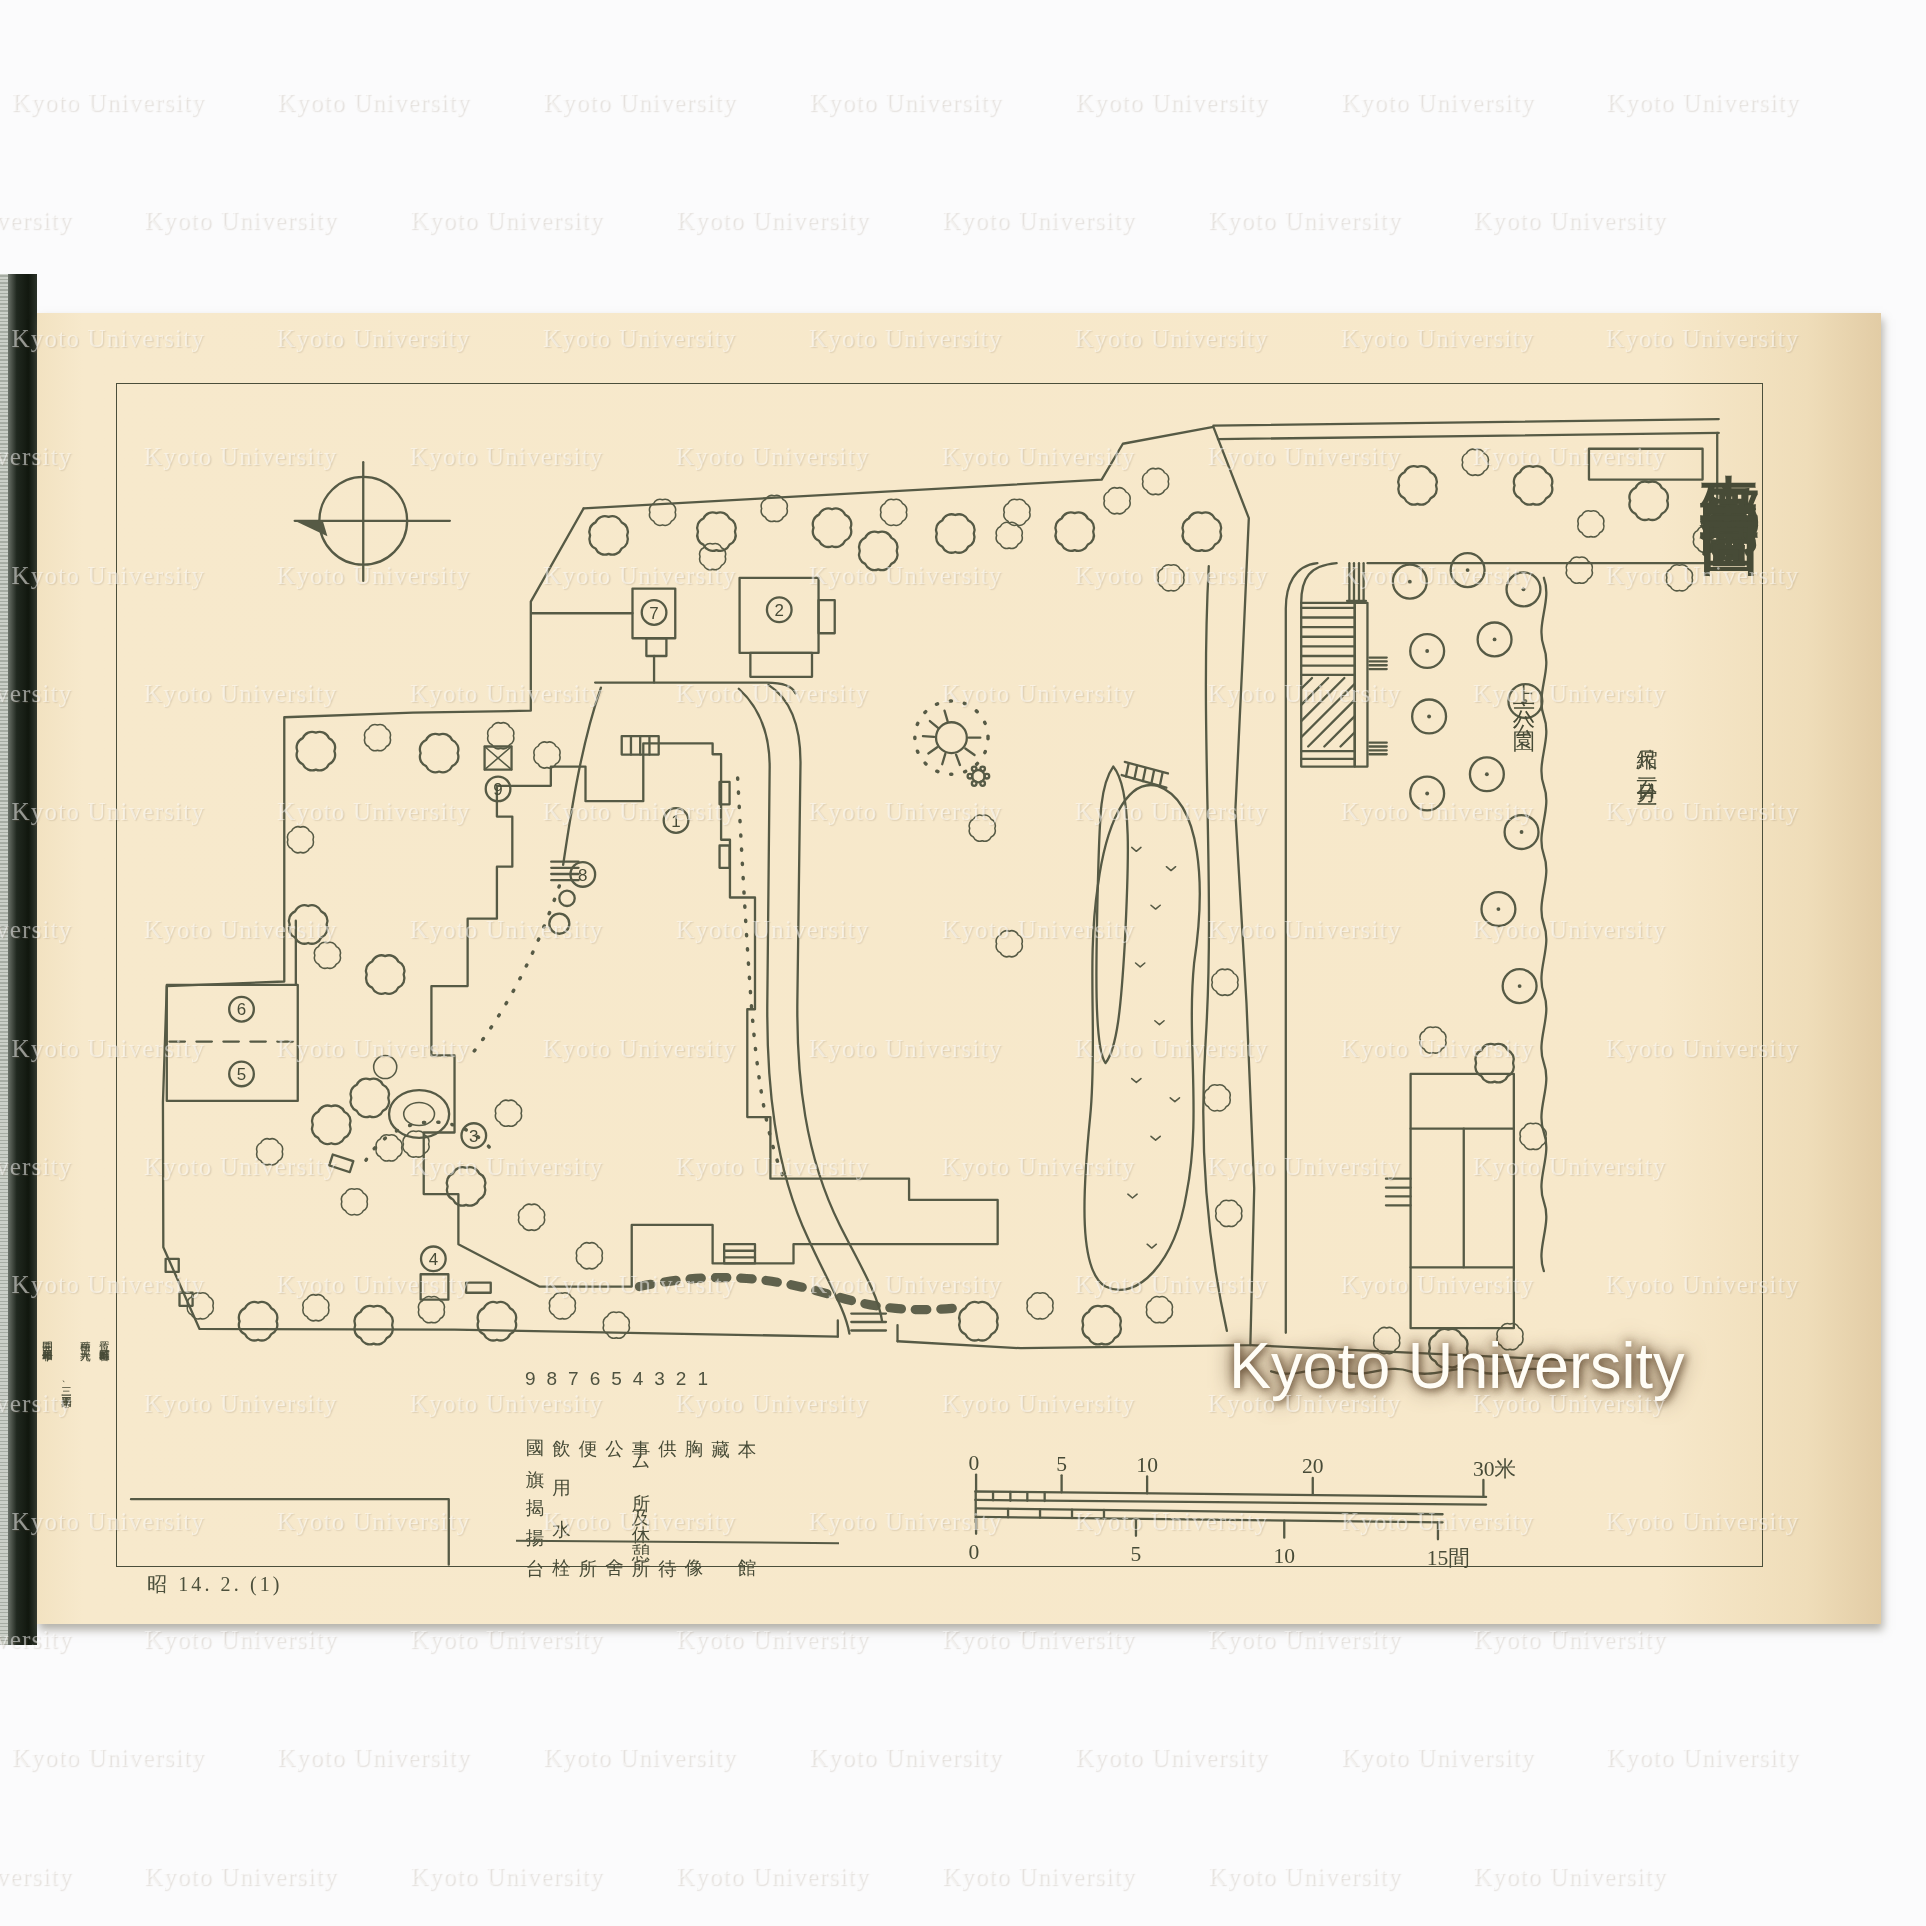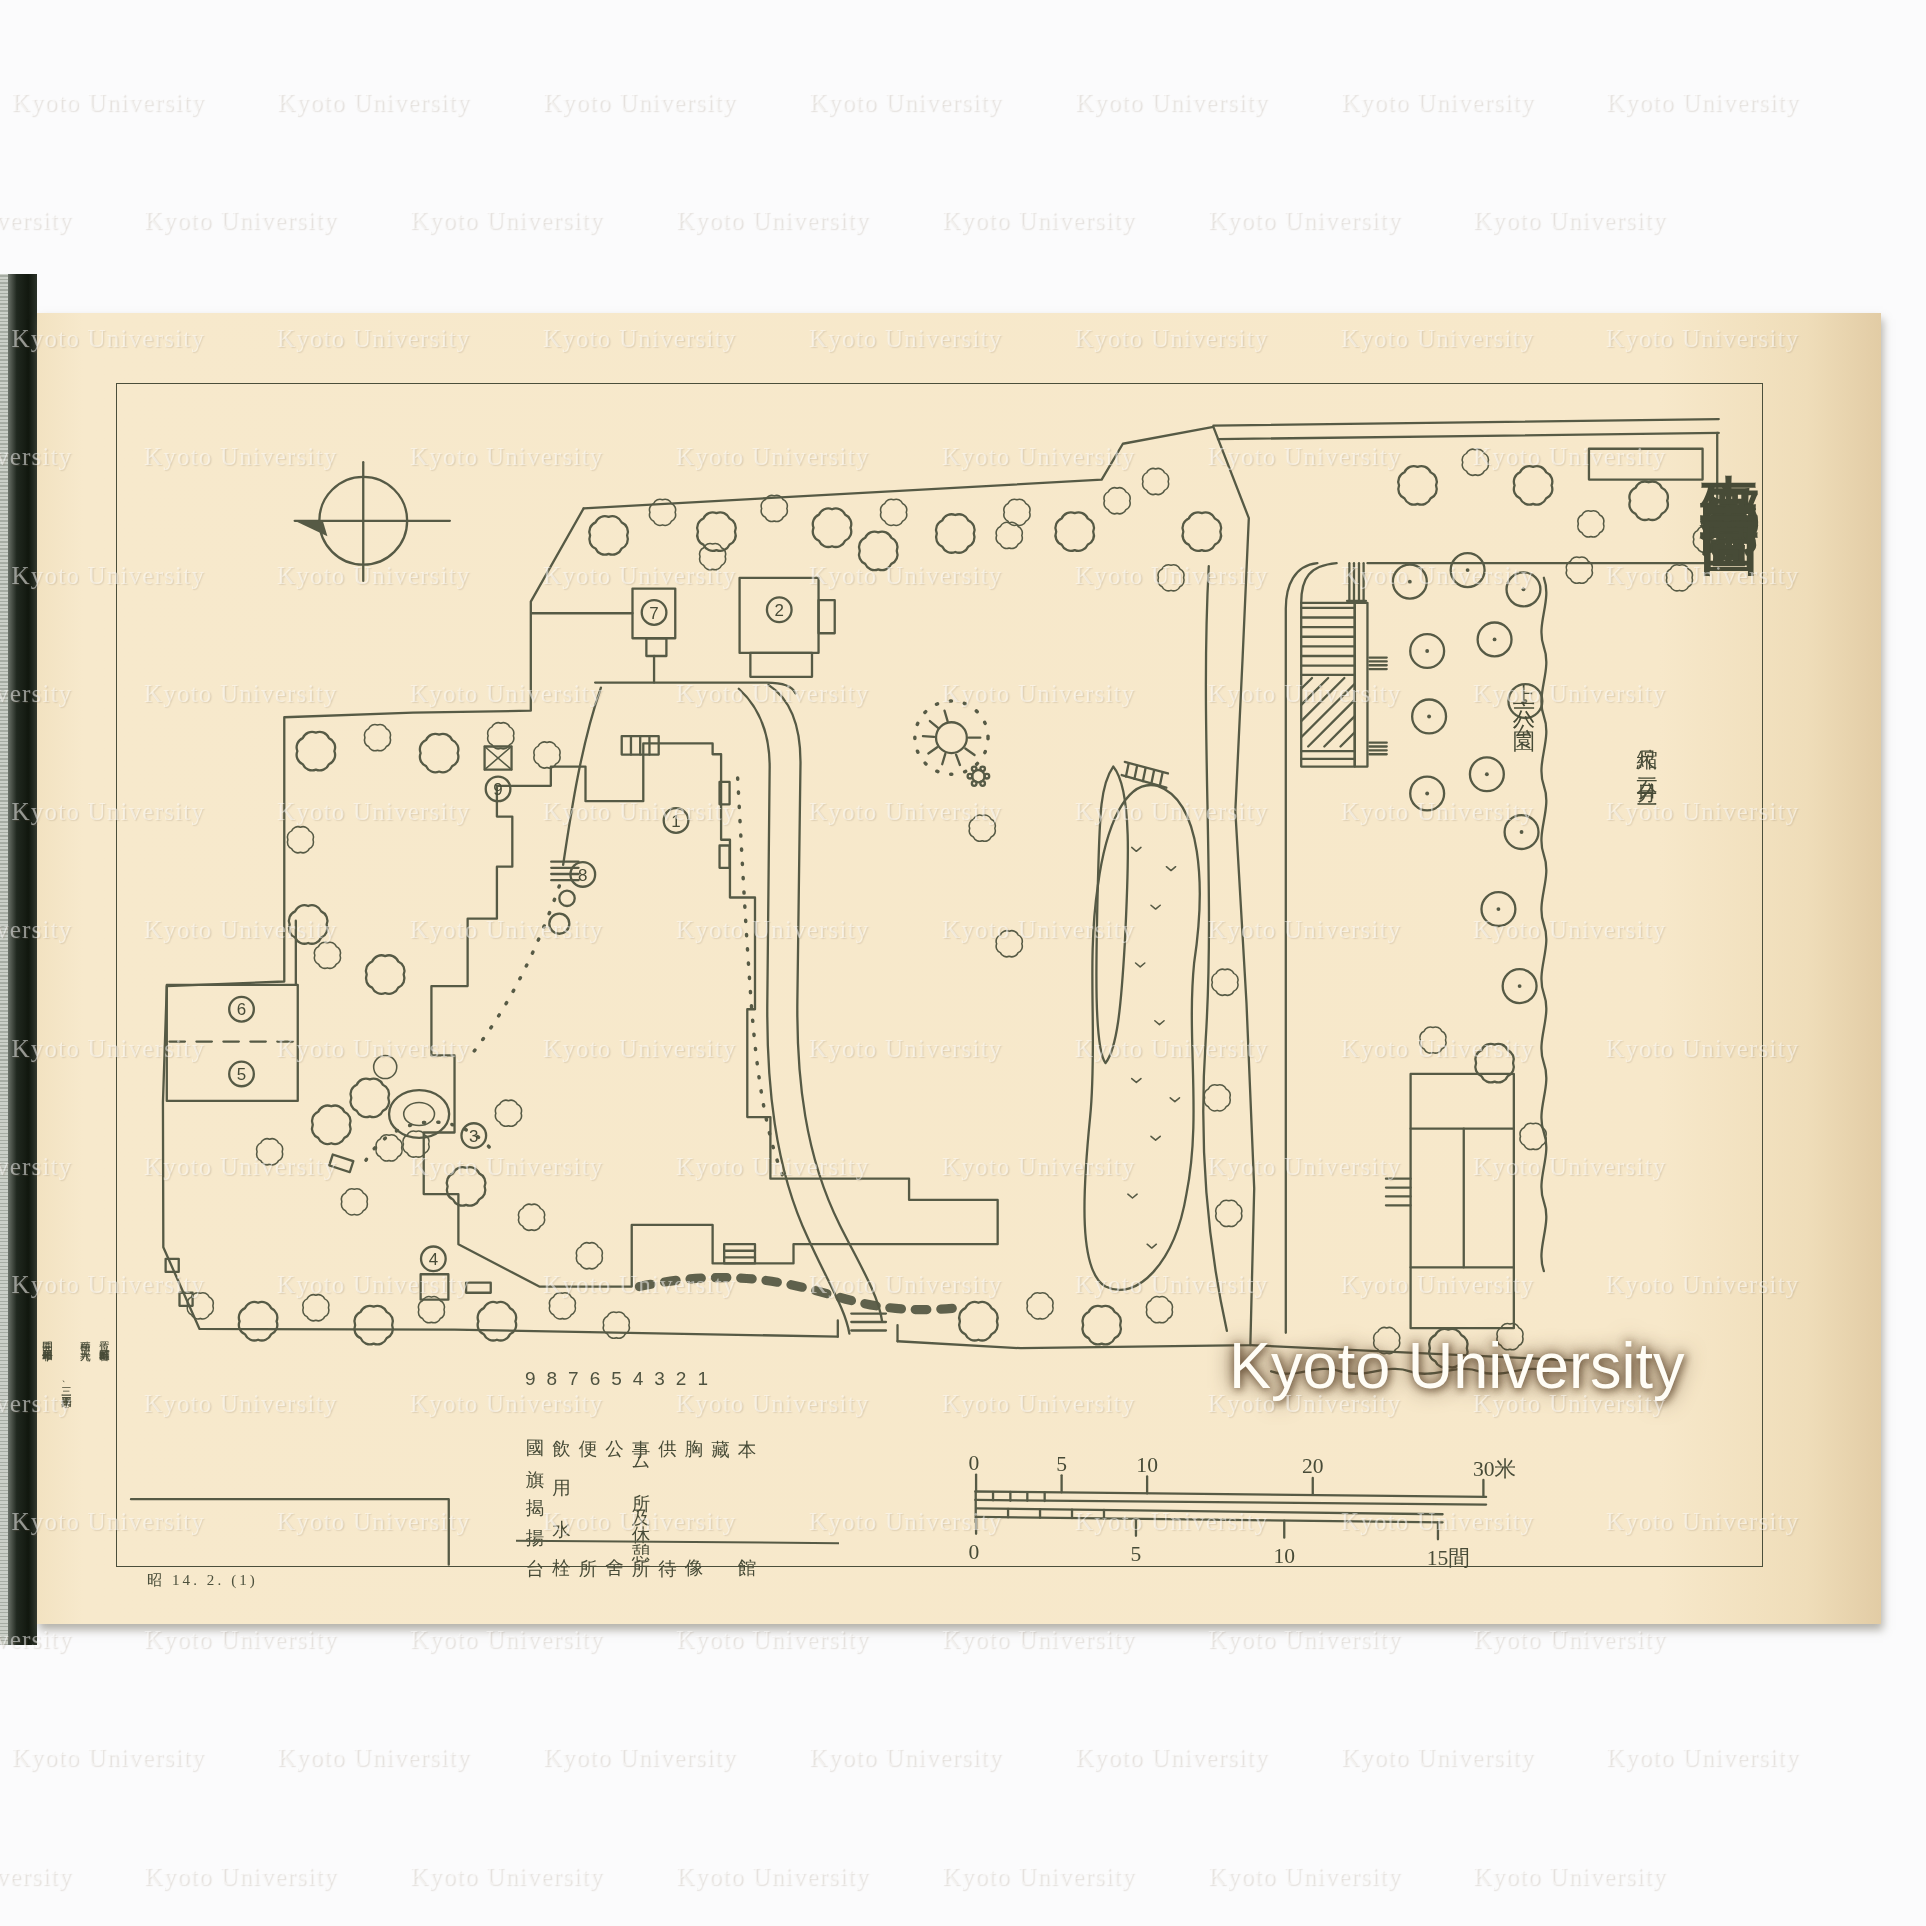--- a/index.html
+++ b/index.html
@@ -22,21 +22,21 @@
   #info-block{left:35px;top:1333px;height:169px;font-size:10.4px;}
   #info-block p{margin:0 5px;text-align:start;}
   #info-block .val{margin-inline-start:8.5px;}
   #info-block p.noLabel{padding-inline-start:37px;}
   
   #legend-numbers{left:525px;top:1368px;width:183px;display:flex;justify-content:space-between;
     font-family:"Liberation Sans",sans-serif;font-size:19px;color:#4f5340;}
   #legend-cols{left:521px;top:1425px;height:119px;font-size:18.5px;}
   #legend-cols p{margin:0 1.5px;text-align:justify;text-align-last:justify;}
   #legend-underline{left:516px;top:1541px;width:323px;height:1.9px;background:#565a45;transform:rotate(.4deg);}
-  #info-stamp{left:147px;top:1571px;font-size:15px;letter-spacing:3.1px;color:#4c503c;}
+  #info-stamp{left:147px;top:1571px;font-size:20px;letter-spacing:3.1px;color:#4c503c;}
   
   #wm-layer{left:0;top:0;width:1926px;height:1926px;pointer-events:none;}
   .wm{position:absolute;font-family:"Liberation Serif",serif;font-size:25px;letter-spacing:1.2px;
     color:rgba(255,255,255,.5);text-shadow:1.2px 1.2px 1.2px rgba(140,125,100,.22);white-space:nowrap;}
   #big-watermark{left:1229px;top:1328px;font-family:"Liberation Sans",sans-serif;font-size:65px;
     color:#fffdf6;transform:scaleX(.97);transform-origin:left;
     text-shadow:0 0 23px rgba(94,70,45,.95),0 0 10.8px rgba(94,70,45,.8),1.9px 2.3px 7.7px rgba(94,70,45,.6);}
   
   #plan{left:0;top:0;}
   #plan path,#plan line,#plan rect,#plan circle,#plan ellipse,#plan polyline

